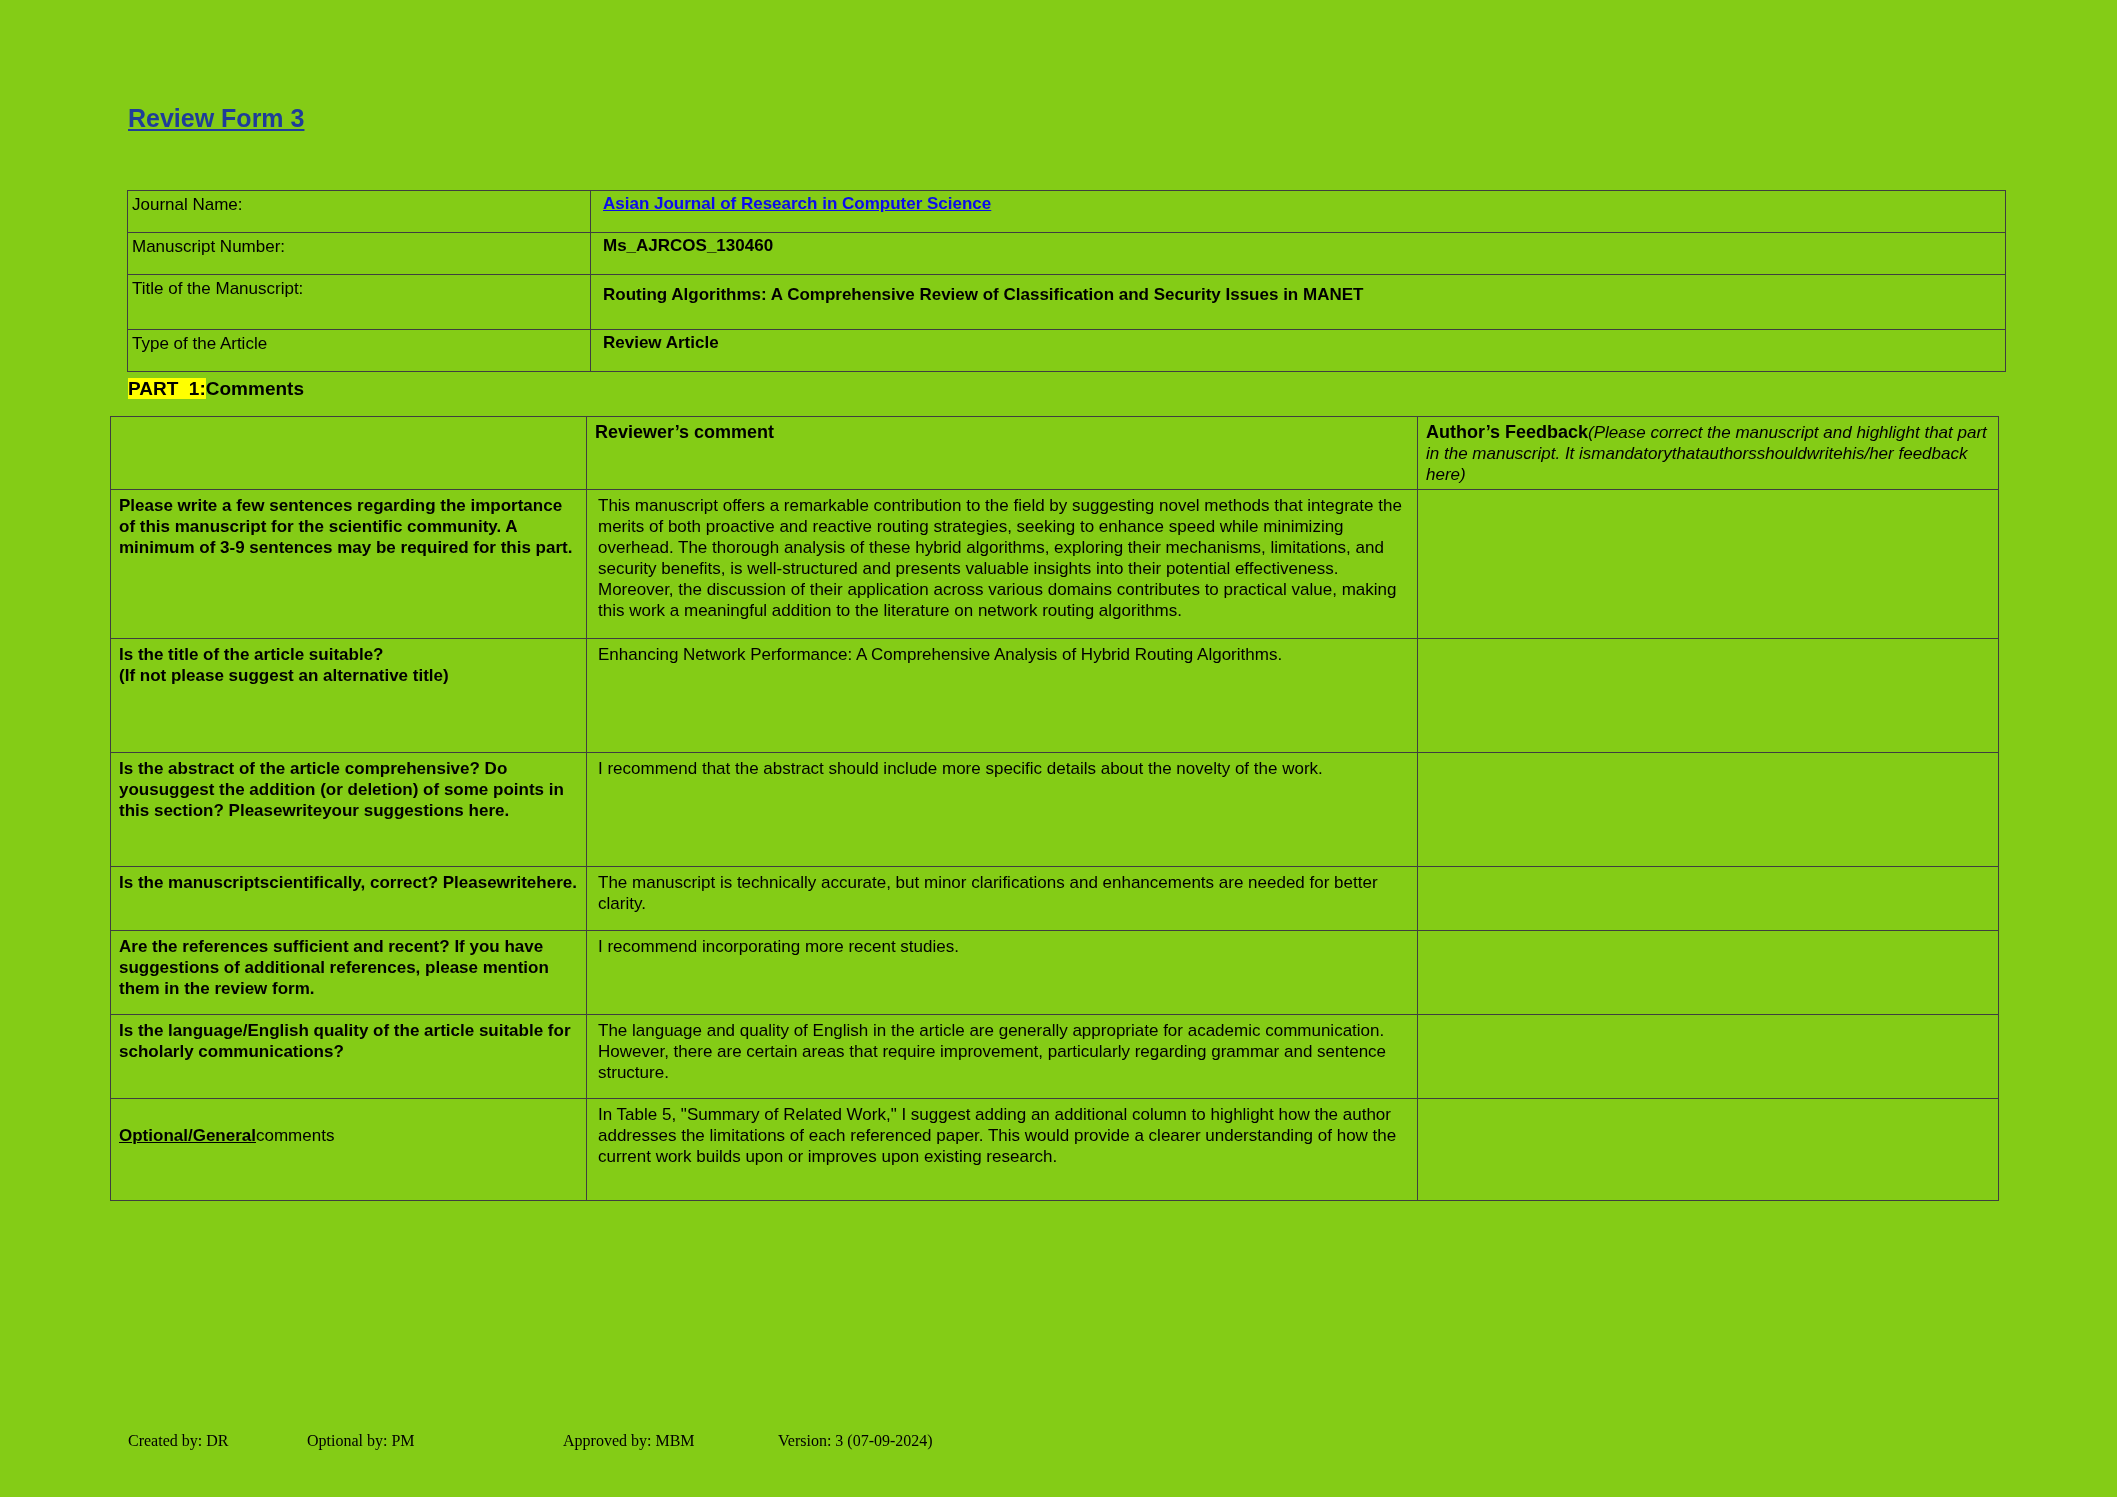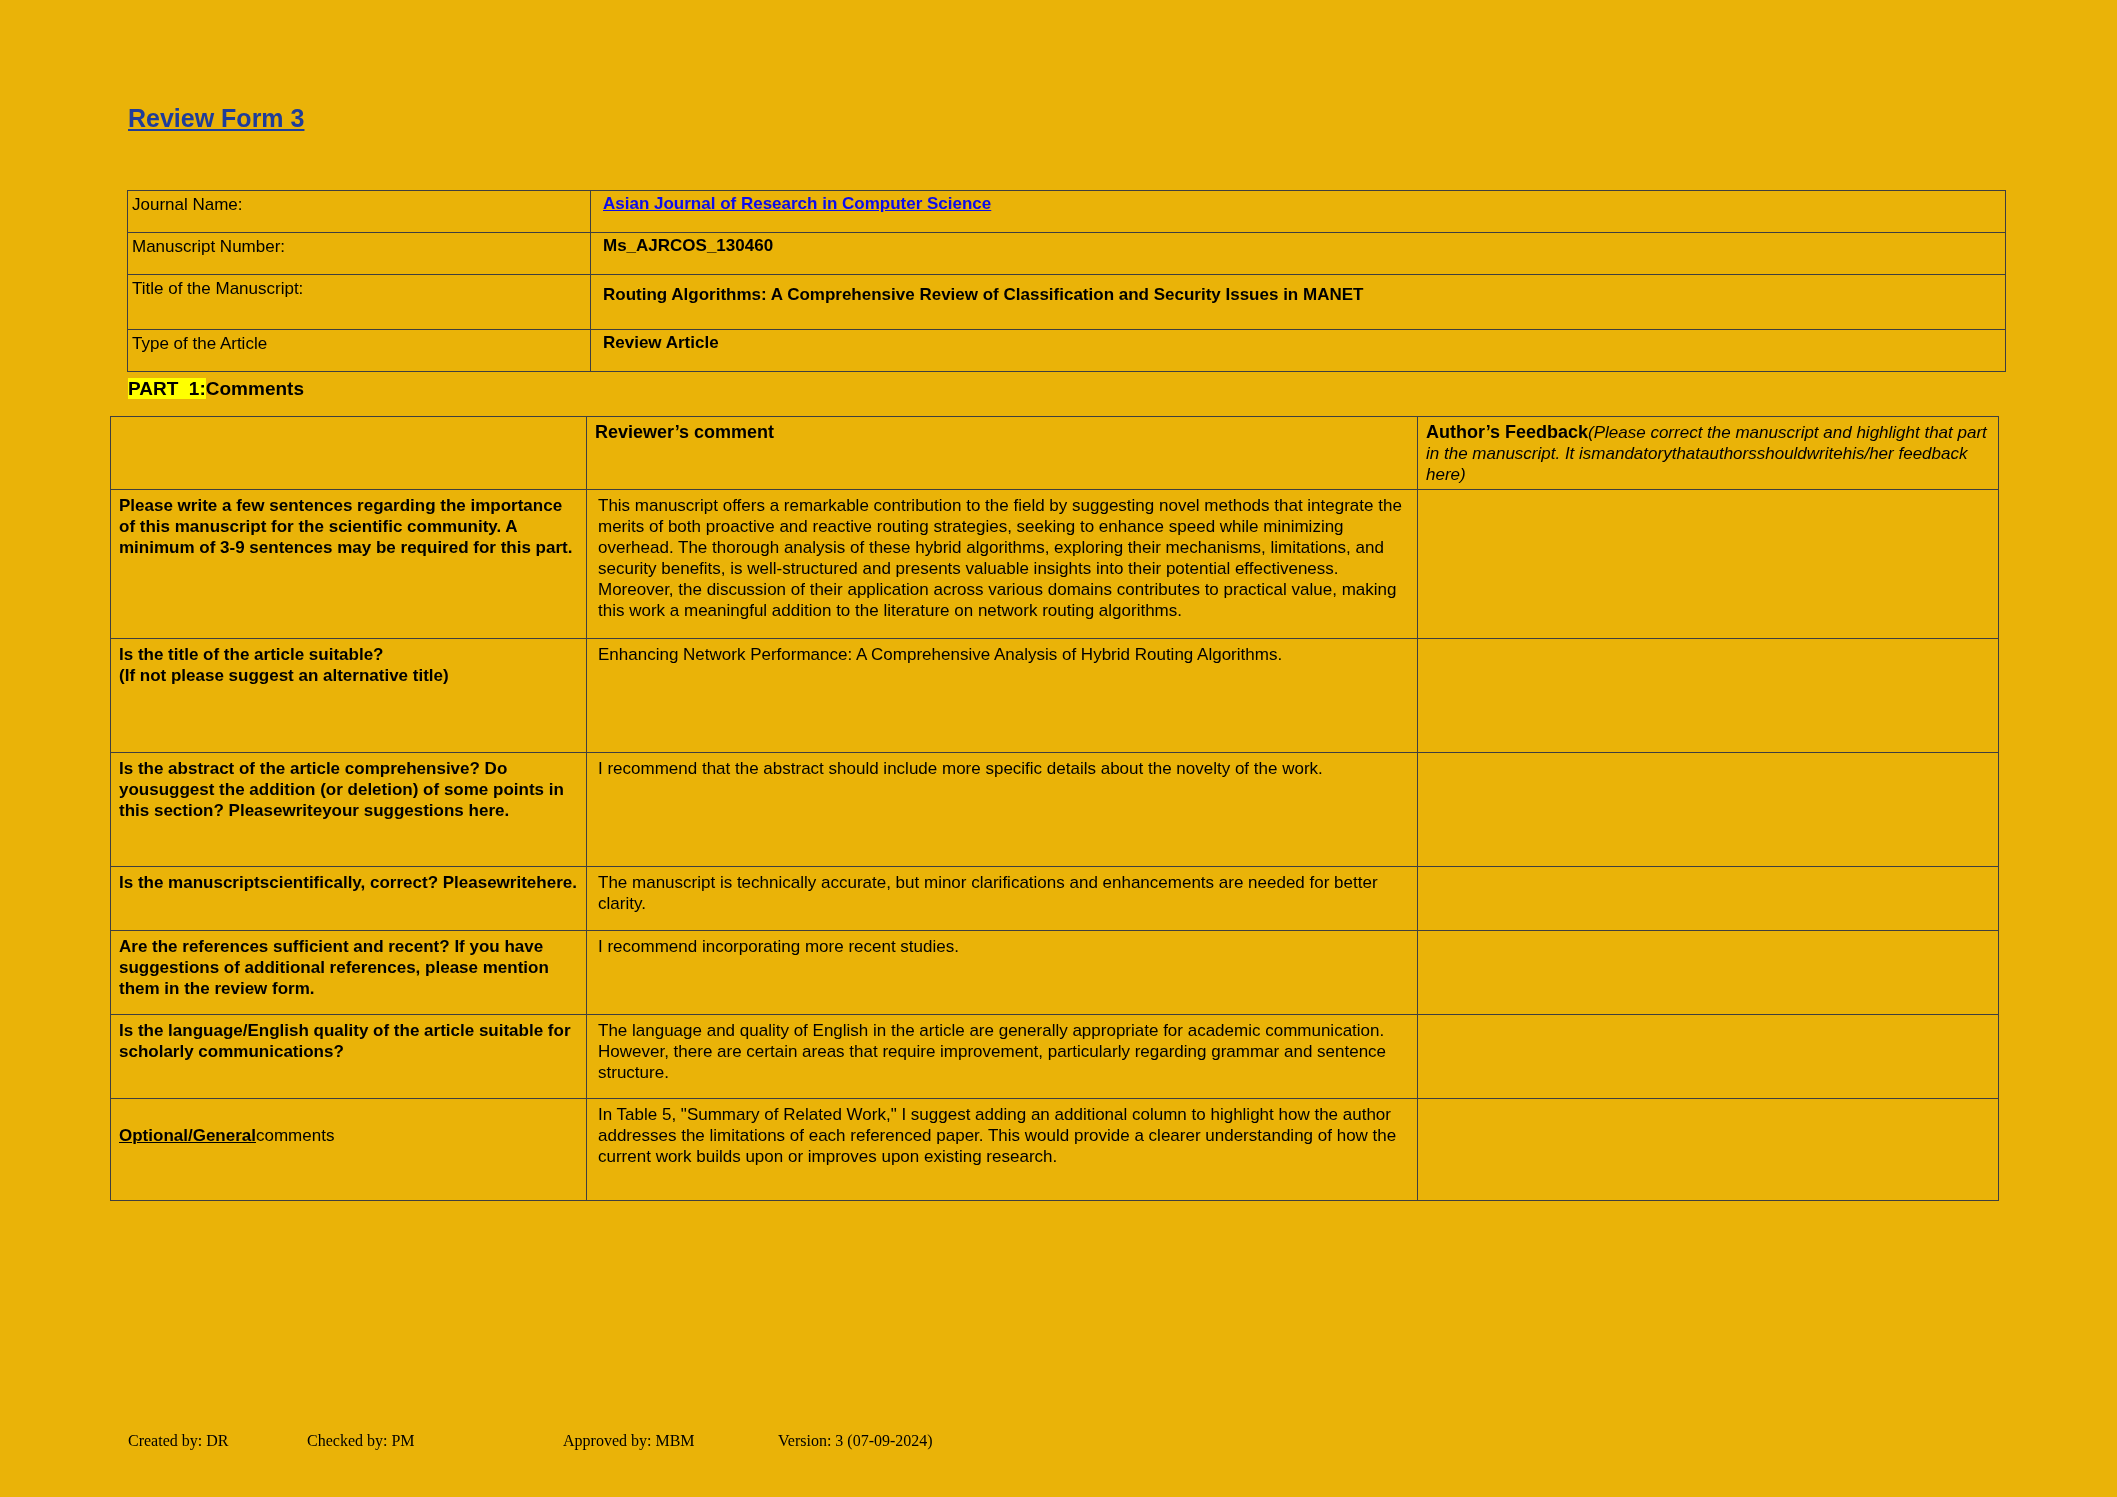--- a/index.html
+++ b/index.html
@@ -4,21 +4,21 @@
 <style>
   html, body {
     margin: 0;
     padding: 0;
     background: #ffffff;
   }
   .page {
     position: relative;
     width: 2117px;
     height: 1497px;
-    background: #eab308;
+    background: #84cc16;
     font-family: "Liberation Sans", sans-serif;
     color: #000000;
     overflow: hidden;
   }
 
   
   .page-title {
     position: absolute;
     left: 128px;
     top: 104px;
@@ -224,18 +224,18 @@
         <span class="underlined">Optional/General</span><span class="normal-weight">comments</span>
       </td>
       <td class="comment-cell">In Table 5, "Summary of Related Work," I suggest adding an additional column to highlight how the author addresses the limitations of each referenced paper. This would provide a clearer understanding of how the current work builds upon or improves upon existing research.</td>
       <td class="feedback-cell"></td>
     </tr>
   </tbody>
     </table>
 
   <div class="footer">
     <span class="f-created">Created by: DR</span>
-    <span class="f-checked">Checked by: PM</span>
+    <span class="f-checked">Optional by: PM</span>
     <span class="f-approved">Approved by: MBM</span>
     <span class="f-version">Version: 3 (07-09-2024)</span>
   </div>
 
 </div>
 
 </body></html>

